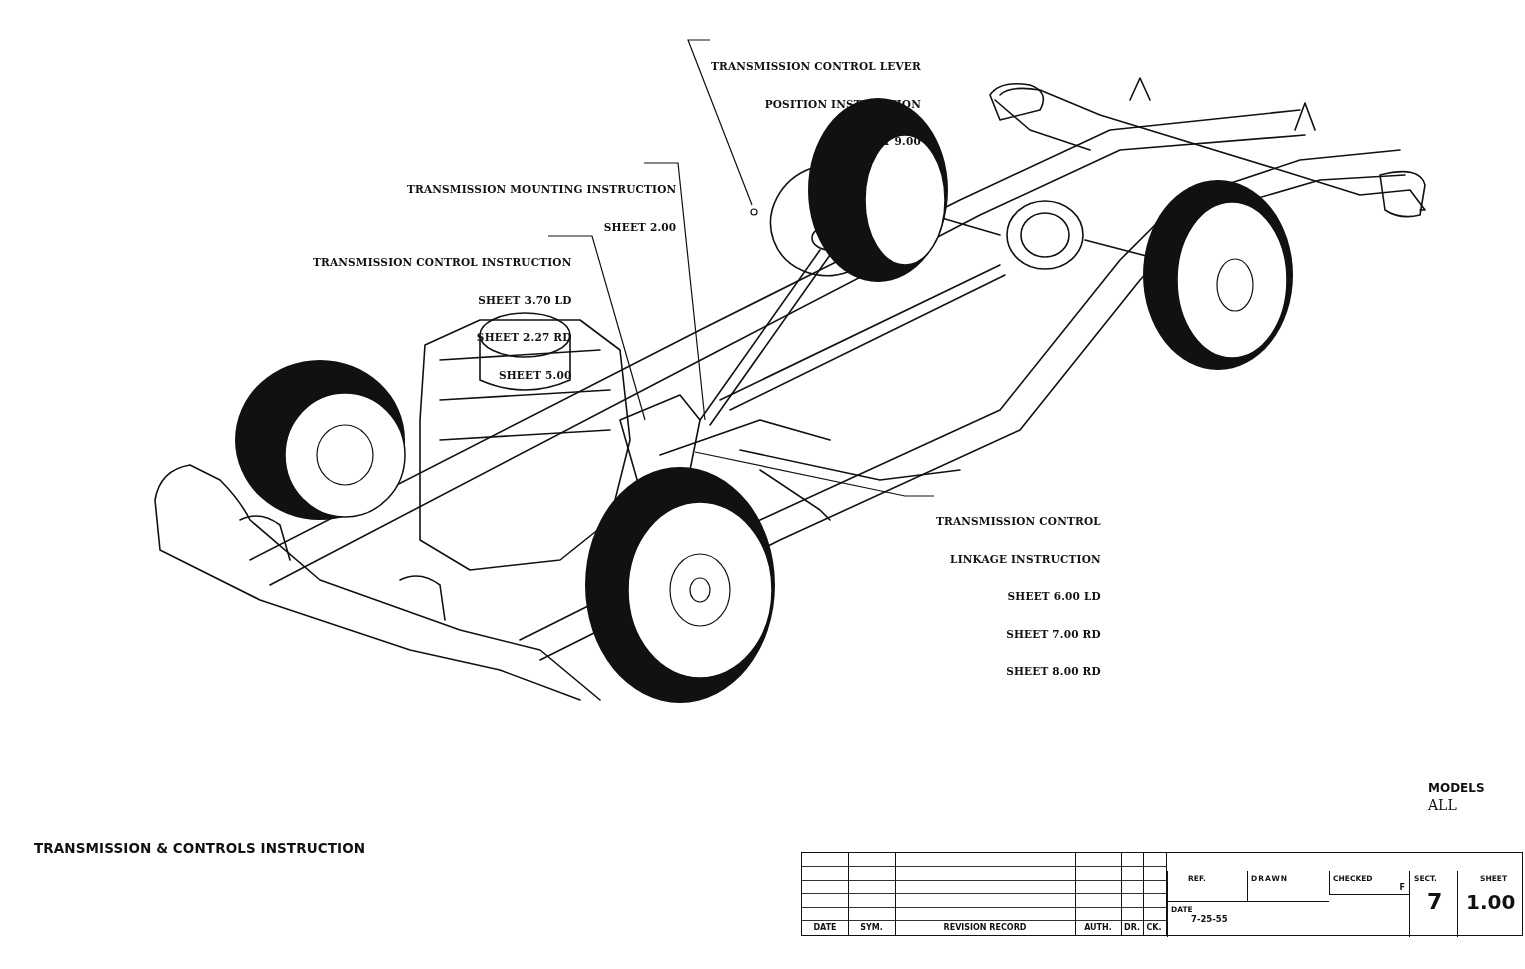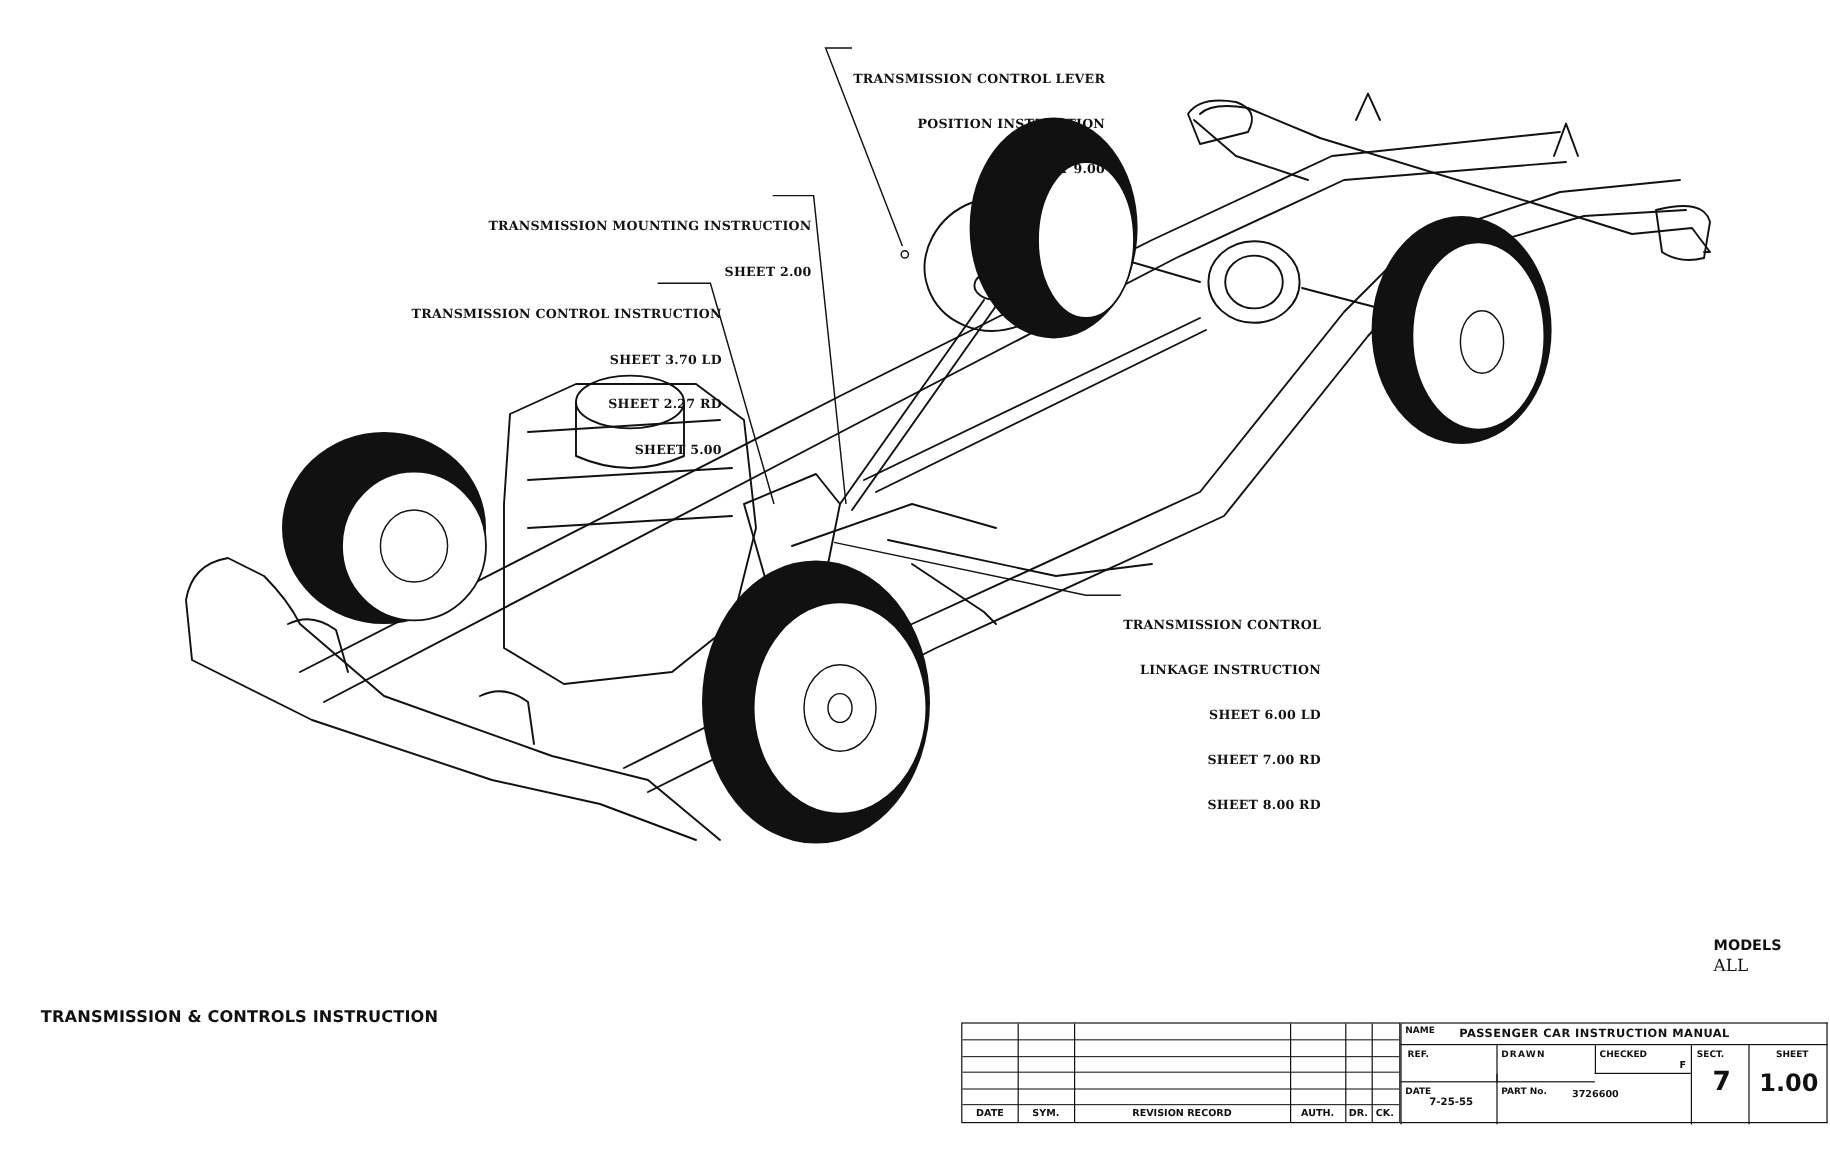--- a/index.html
+++ b/index.html
@@ -108,21 +108,21 @@
   <div>TRANSMISSION CONTROL LEVER</div>
   <div>POSITION INSTRUCTION</div>
   <div>SHEET 9.00</div>
 </div>
 
 <div class="callout" style="left:407px;top:158px;">
   <div>TRANSMISSION MOUNTING INSTRUCTION</div>
   <div>SHEET 2.00</div>
 </div>
 
-<div class="callout" style="left:313px;top:231px;margin-left:30px;">
+<div class="callout" style="left:313px;top:231px;">
   <div>TRANSMISSION CONTROL INSTRUCTION</div>
   <div>SHEET 3.70 LD</div>
   <div>SHEET 2.27 RD</div>
   <div>SHEET 5.00</div>
 </div>
 
 <div class="callout" style="left:936px;top:490px;">
   <div>TRANSMISSION CONTROL</div>
   <div>LINKAGE INSTRUCTION</div>
   <div>SHEET 6.00 LD</div>
@@ -152,27 +152,23 @@
     <div class="hdr" style="left:0;width:46px">DATE</div>
     <div class="hdr" style="left:46px;width:47px">SYM.</div>
     <div class="hdr" style="left:93px;width:180px">REVISION RECORD</div>
     <div class="hdr" style="left:273px;width:46px">AUTH.</div>
     <div class="hdr" style="left:319px;width:22px">DR.</div>
     <div class="hdr" style="left:341px;width:22px">CK.</div>
   </div>
 
   <div class="info">
 
-    <div class="cell" style="left:0;top:0;width:356px;height:18px;border-bottom:1.3px solid #111;border-left:1.5px solid #111;">
-      <span class="lab" style="left:3px;top:1px">NAME</span>
-      <span class="v" style="left:48px;top:3px;font-size:9.5px;letter-spacing:0.4px">PASSENGER CAR INSTRUCTION MANUAL</span>
-    </div>
 
     <div class="cell" style="left:0;top:18px;width:80px;height:31px;border-bottom:1.3px solid #111;border-left:1.5px solid #111;">
-      <span class="lab" style="left:5px;top:3px">REF.</span>
+      <span class="lab" style="left:20px;top:3px">REF.</span>
     </div>
 
     <div class="cell" style="left:80px;top:18px;width:82px;height:31px;border-bottom:1.3px solid #111;border-left:1.3px solid #111;">
       <span class="lab" style="left:3px;top:3px;letter-spacing:1px">DRAWN</span>
     </div>
 
     <div class="cell" style="left:162px;top:18px;width:80px;height:24px;border-bottom:1.3px solid #111;border-left:1.3px solid #111;">
       <span class="lab" style="left:3px;top:3px">CHECKED</span>
       <span class="v" style="right:4px;top:12px;font-size:8px">F</span>
     </div>
@@ -185,18 +181,14 @@
     <div class="cell" style="left:290px;top:18px;width:66px;height:66px;border-left:1.3px solid #111;">
       <span class="lab" style="left:22px;top:3px">SHEET</span>
       <span class="v" style="left:8px;top:19px;font-size:20px">1.00</span>
     </div>
 
     <div class="cell" style="left:0;top:49px;width:80px;height:35px;border-left:1.5px solid #111;">
       <span class="lab" style="left:3px;top:3px">DATE</span>
       <span class="v" style="left:23px;top:12px;font-size:8.5px">7-25-55</span>
     </div>
 
-    <div class="cell" style="left:80px;top:42px;width:162px;height:42px;border-left:1.3px solid #111;">
-      <span class="lab" style="left:3px;top:10px">PART No.</span>
-      <span class="v" style="left:62px;top:12px;font-size:8px">3726600</span>
-    </div>
   </div>
 </div>
 
 </body></html>

